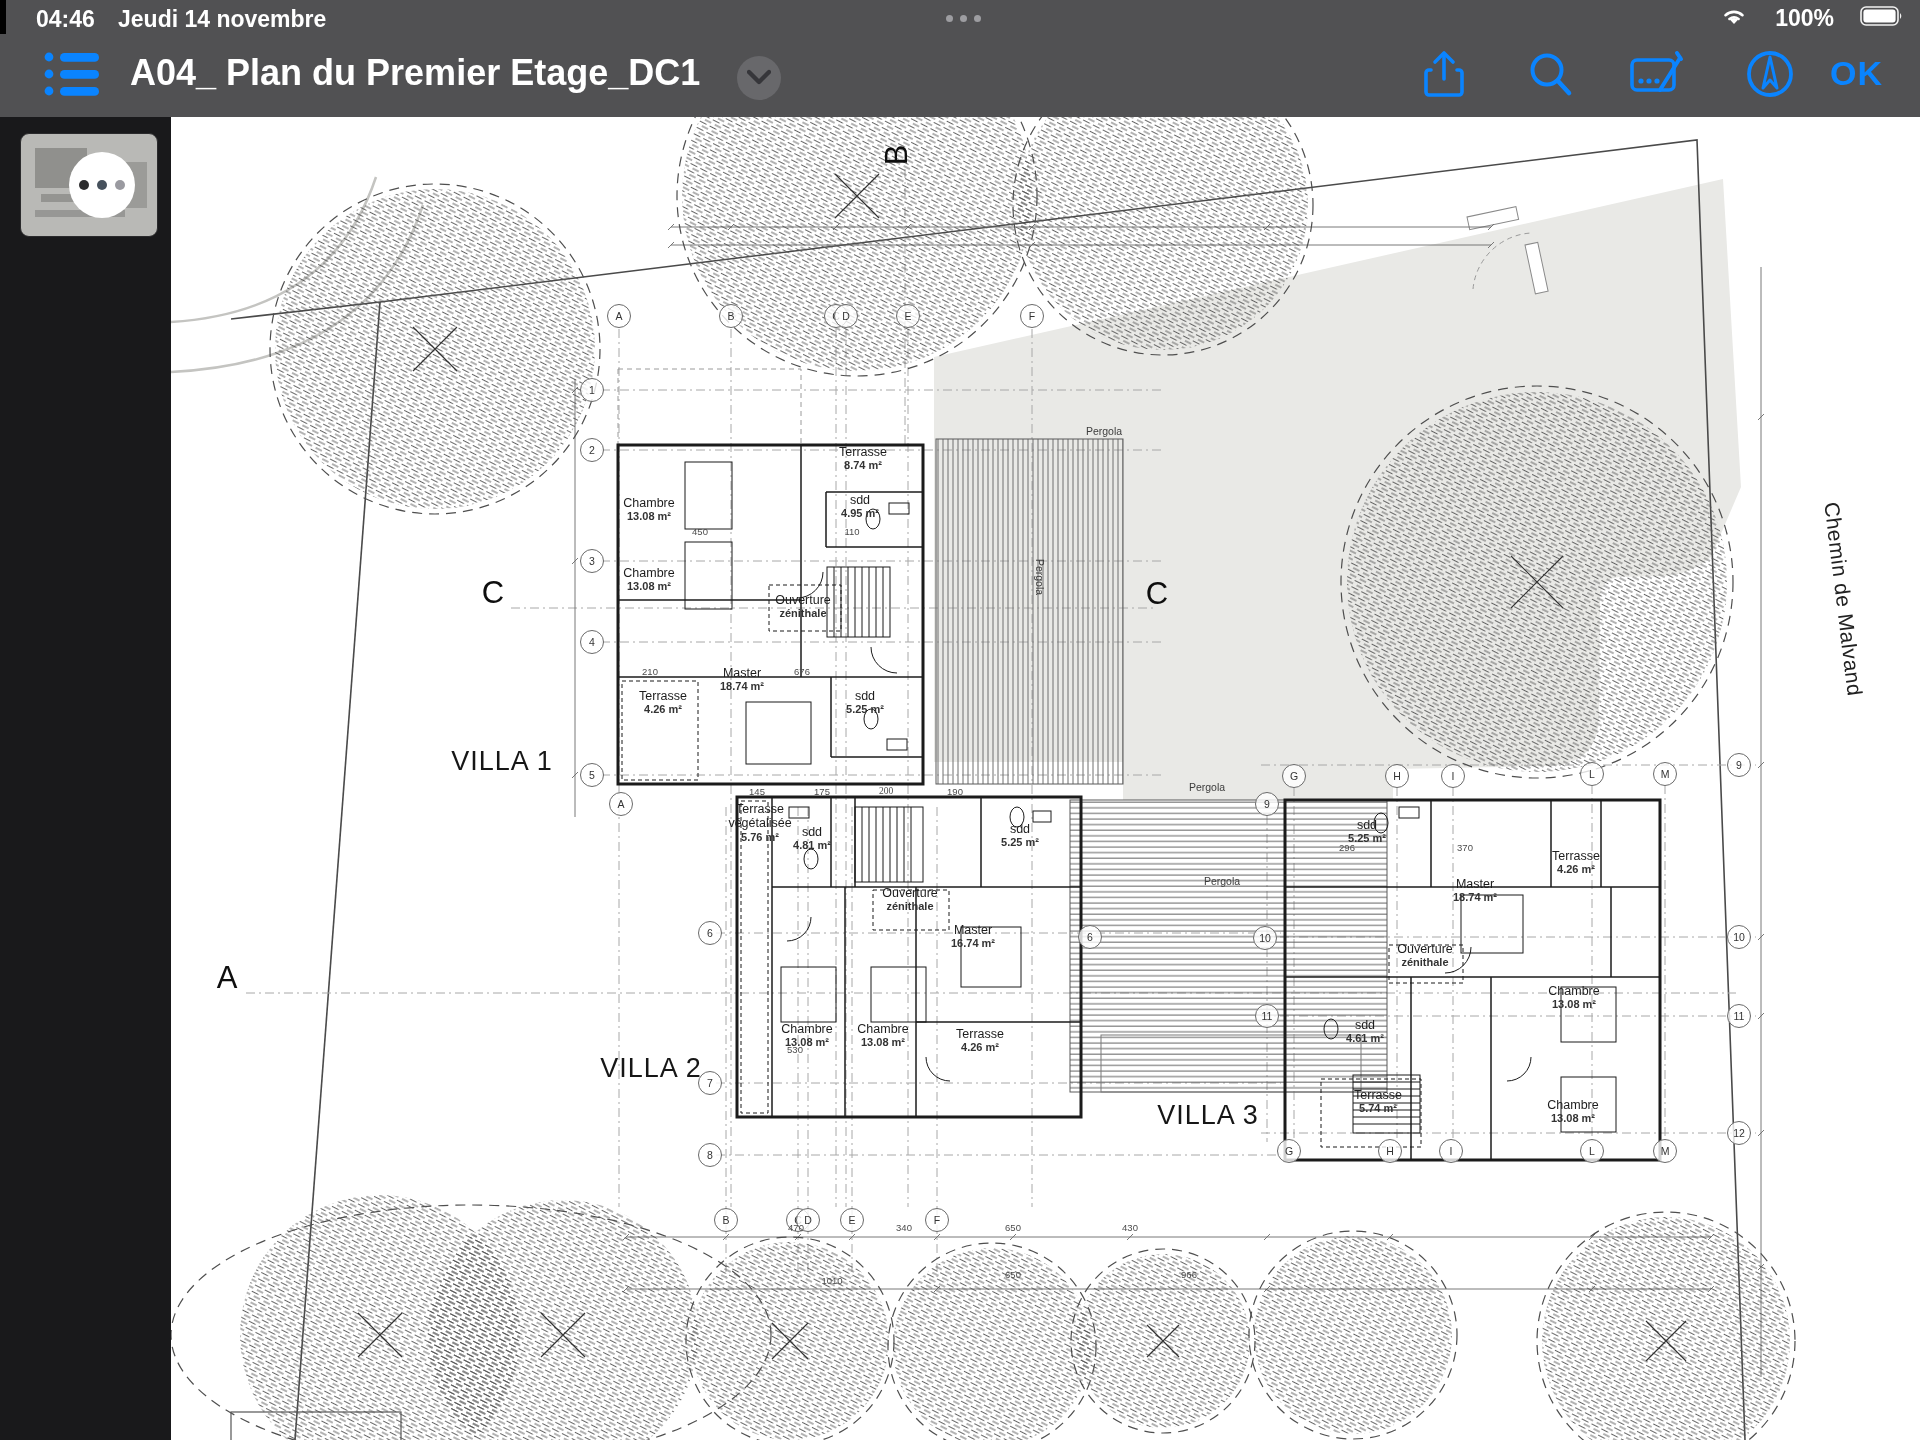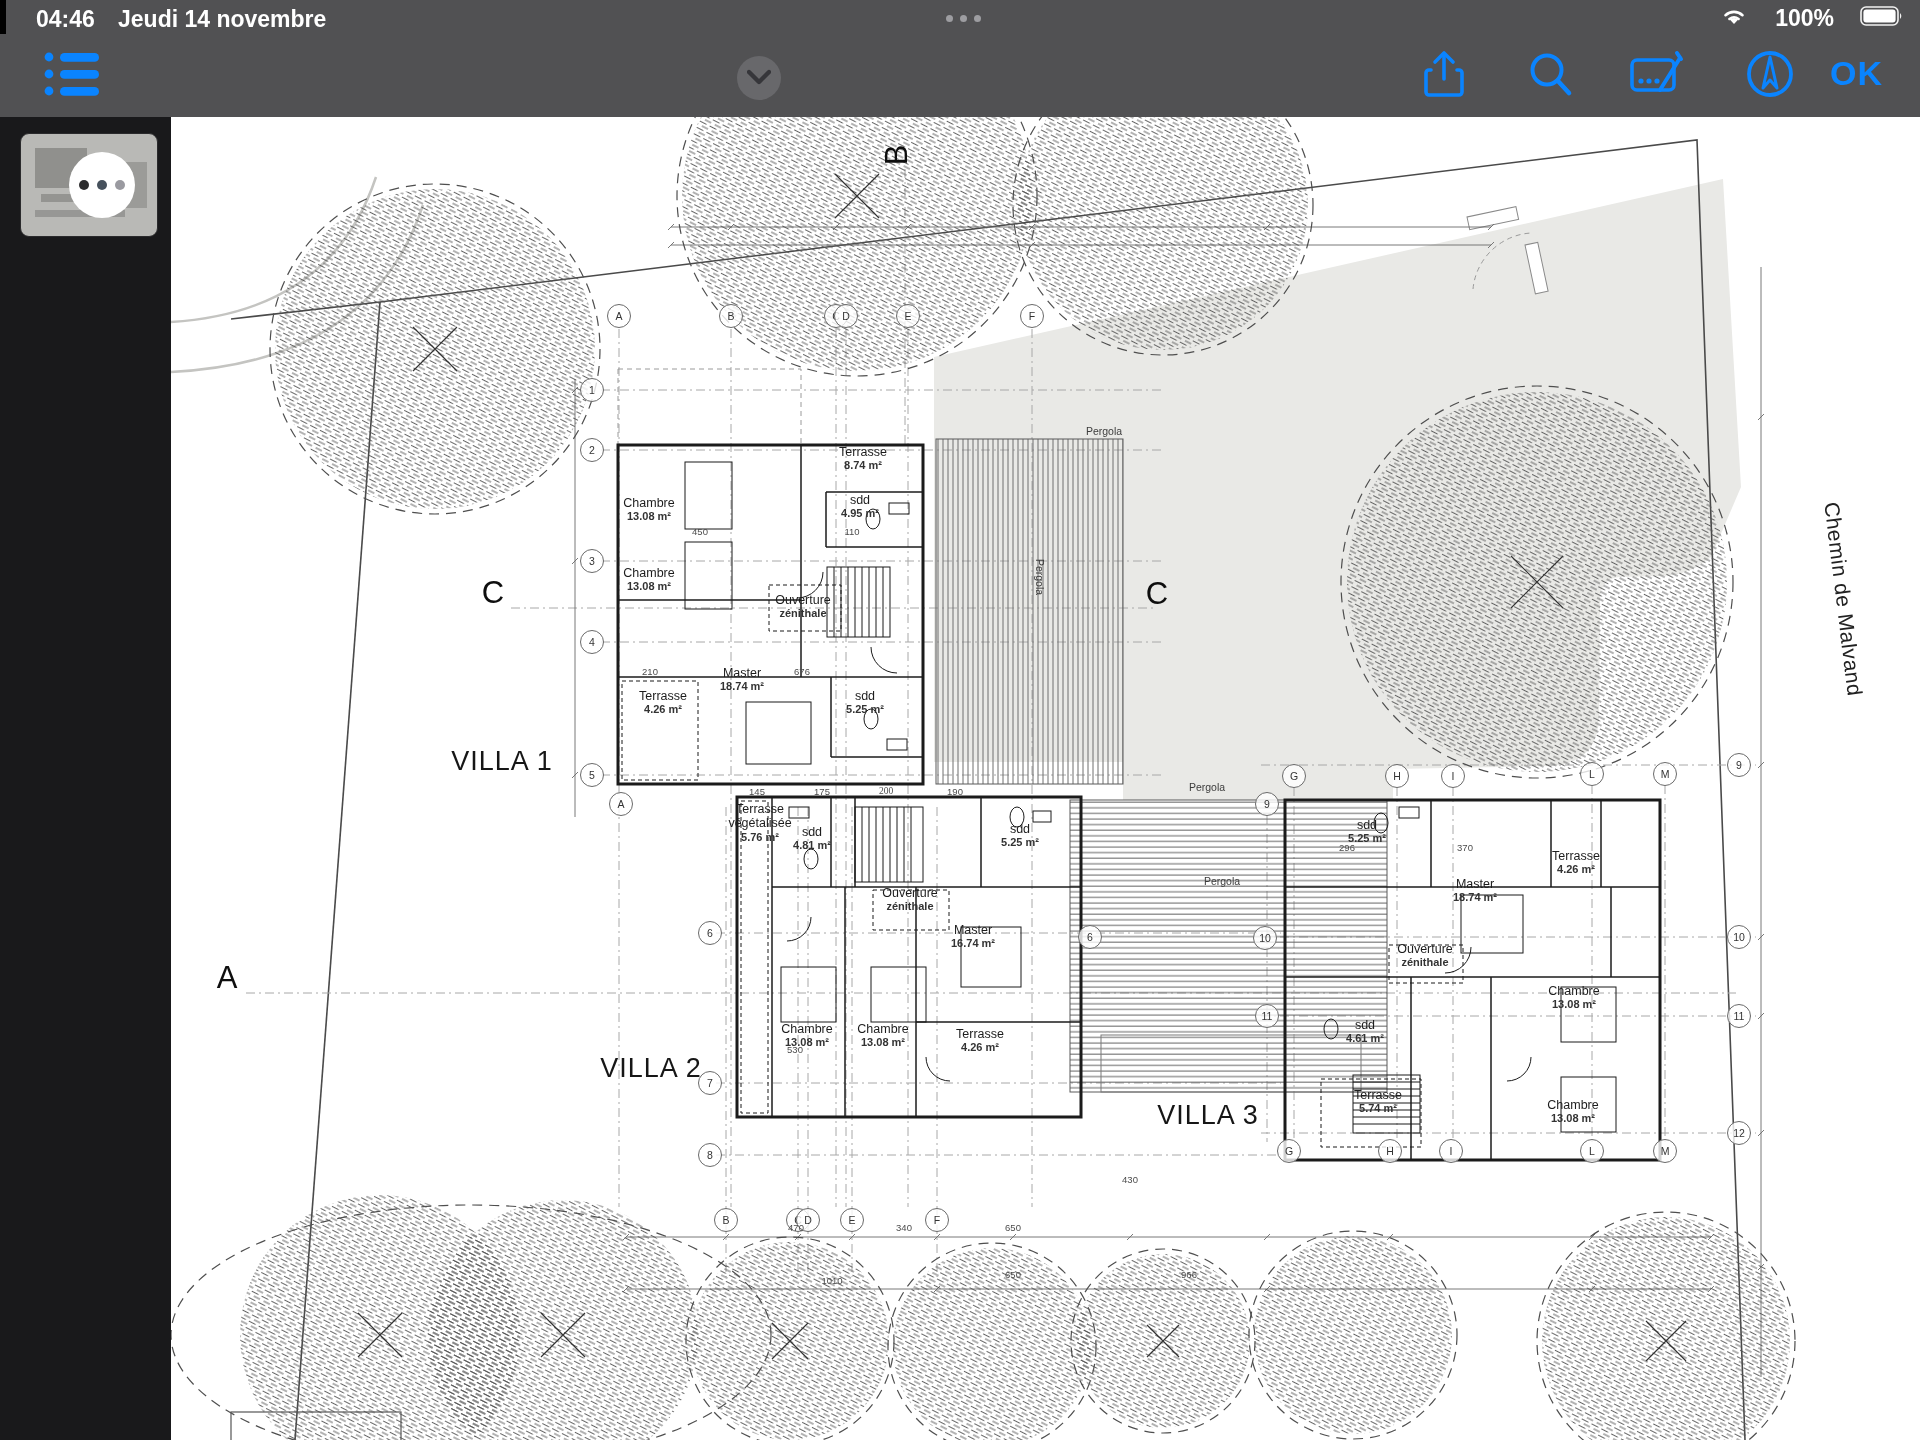--- a/index.html
+++ b/index.html
@@ -79,20 +79,21 @@
       <g fill="#0a84ff">
         <circle cx="6" cy="9" r="4.4"></circle>
           <rect x="17" y="5" width="39" height="8.8" rx="4.4"></rect>
         <circle cx="6" cy="26" r="4.4"></circle>
           <rect x="17" y="22" width="39" height="8.8" rx="4.4"></rect>
         <circle cx="6" cy="43" r="4.4"></circle>
           <rect x="17" y="39" width="39" height="8.8" rx="4.4"></rect>
       </g>
     </svg>
   </div>
+  <div id="doc-title">A04_ Plan du Premier Etage_DC1</div>
   <div id="title-chev">
     <svg width="24" height="18" viewBox="0 0 24 18">
       <path d="M2 3 L12 13 L22 3" stroke="#36363a" stroke-width="4.4" fill="none" stroke-linecap="round" stroke-linejoin="round"></path>
     </svg>
   </div>
   <div class="tb-icon" style="left:1418px">
     <svg width="52" height="52" viewBox="0 0 52 52">
       <g stroke="#0a84ff" stroke-width="3.6" fill="none" stroke-linecap="round" stroke-linejoin="round">
         <path d="M13 22 h-2 a3 3 0 0 0 -3 3 v19 a3 3 0 0 0 3 3 h30 a3 3 0 0 0 3-3 v-19 a3 3 0 0 0 -3-3 h-2"></path>
         <path d="M26 31 V6"></path>
@@ -454,21 +455,21 @@
       <div class="bubble" style="left: 1421px; top: 1034px;">L</div>
       <div class="bubble" style="left: 1494px; top: 1034px;">M</div>
       <div class="bubble" style="left: 1568px; top: 648px;">9</div>
       <div class="bubble" style="left: 1568px; top: 820px;">10</div>
       <div class="bubble" style="left: 1568px; top: 899px;">11</div>
       <div class="bubble" style="left: 1568px; top: 1016px;">12</div>
       <div class="bubble" style="left: 919px; top: 820px;">6</div>
       <div class="dim" style="left: 625px; top: 1110px;">470</div>
       <div class="dim" style="left: 733px; top: 1110px;">340</div>
       <div class="dim" style="left: 842px; top: 1110px;">650</div>
-      <div class="dim" style="left: 959px; top: 1062px;">430</div>
+      <div class="dim" style="left: 959px; top: 1110px;">430</div>
       <div class="dim" style="left: 661px; top: 1163px;">1010</div>
       <div class="dim" style="left: 842px; top: 1157px;">650</div>
       <div class="dim" style="left: 1018px; top: 1157px;">966</div>
       <div class="dim" style="left: 529px; top: 414px;">450</div>
       <div class="dim" style="left: 681px; top: 414px;">110</div>
       <div class="dim" style="left: 631px; top: 554px;">676</div>
       <div class="dim" style="left: 479px; top: 554px;">210</div>
       <div class="dim" style="left: 624px; top: 932px;">530</div>
       <div class="dim" style="left: 586px; top: 674px;">145</div>
       <div class="dim" style="left: 651px; top: 674px;">175</div>

